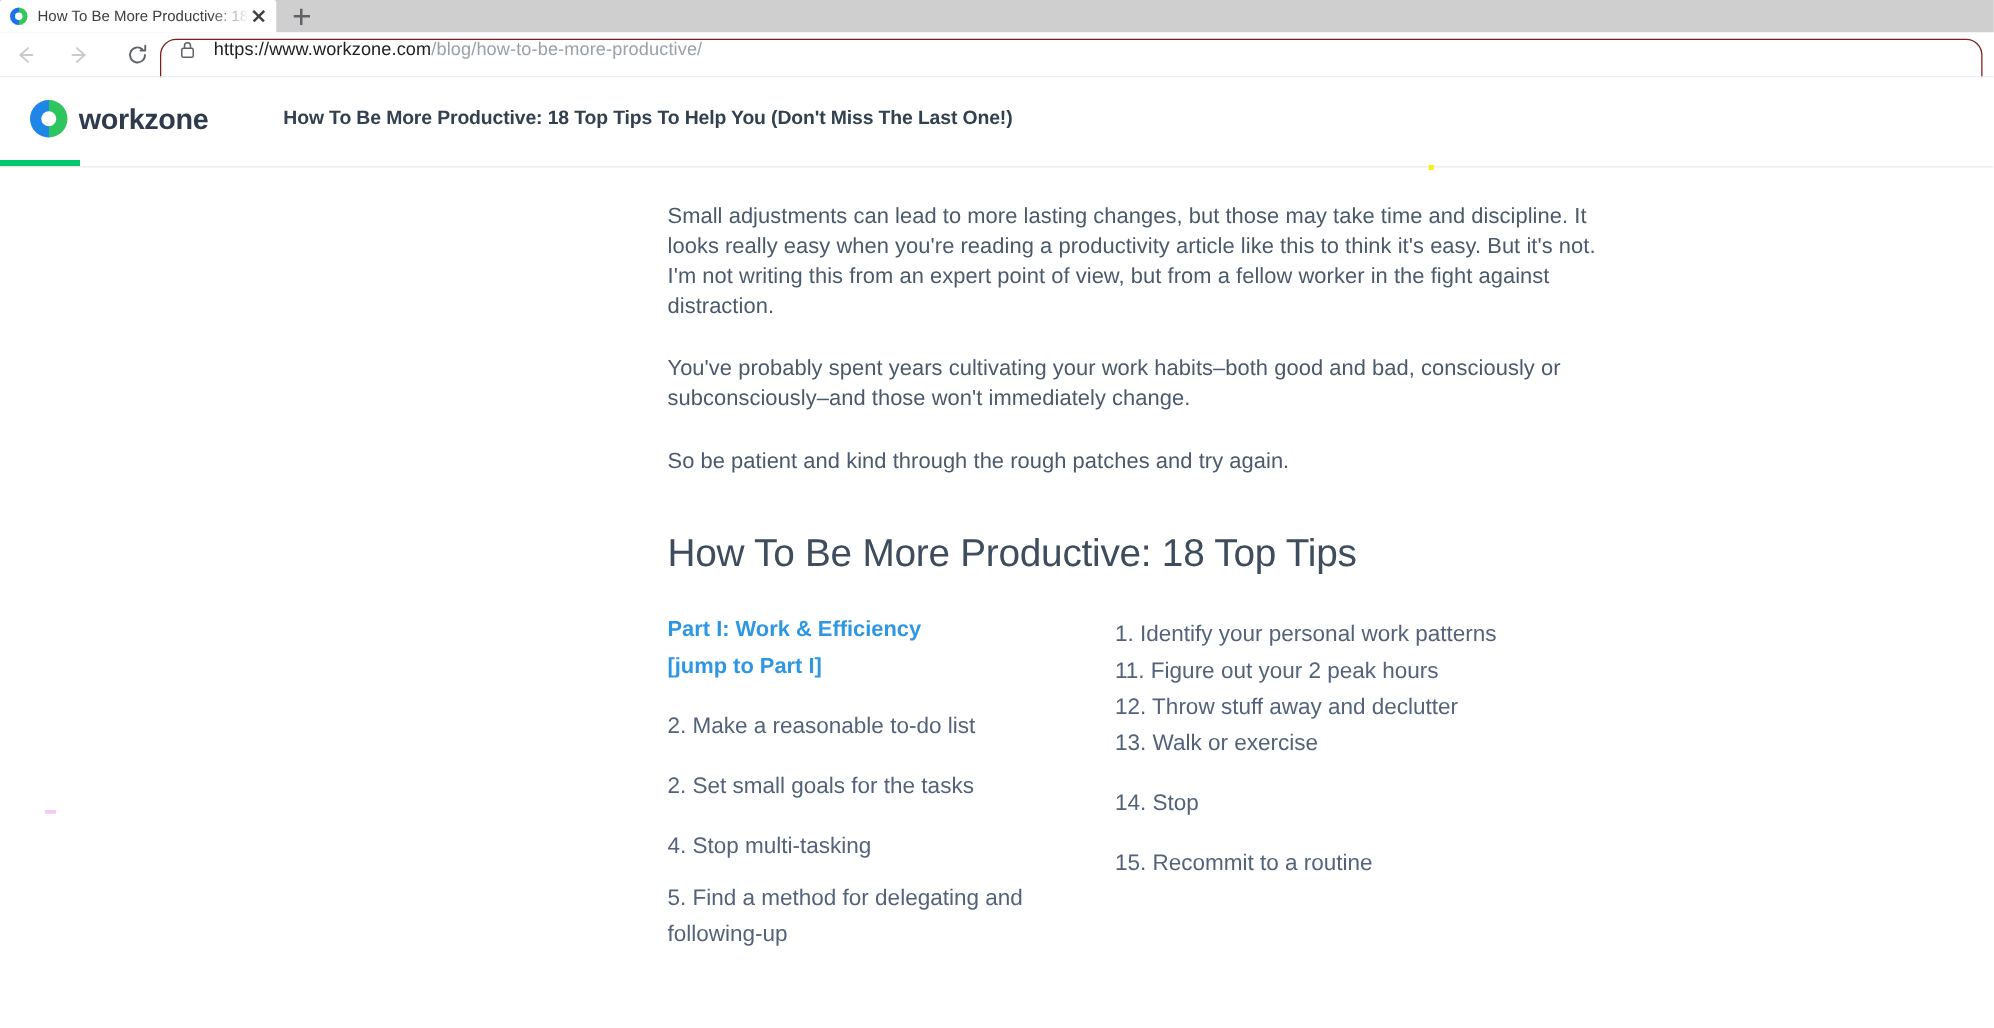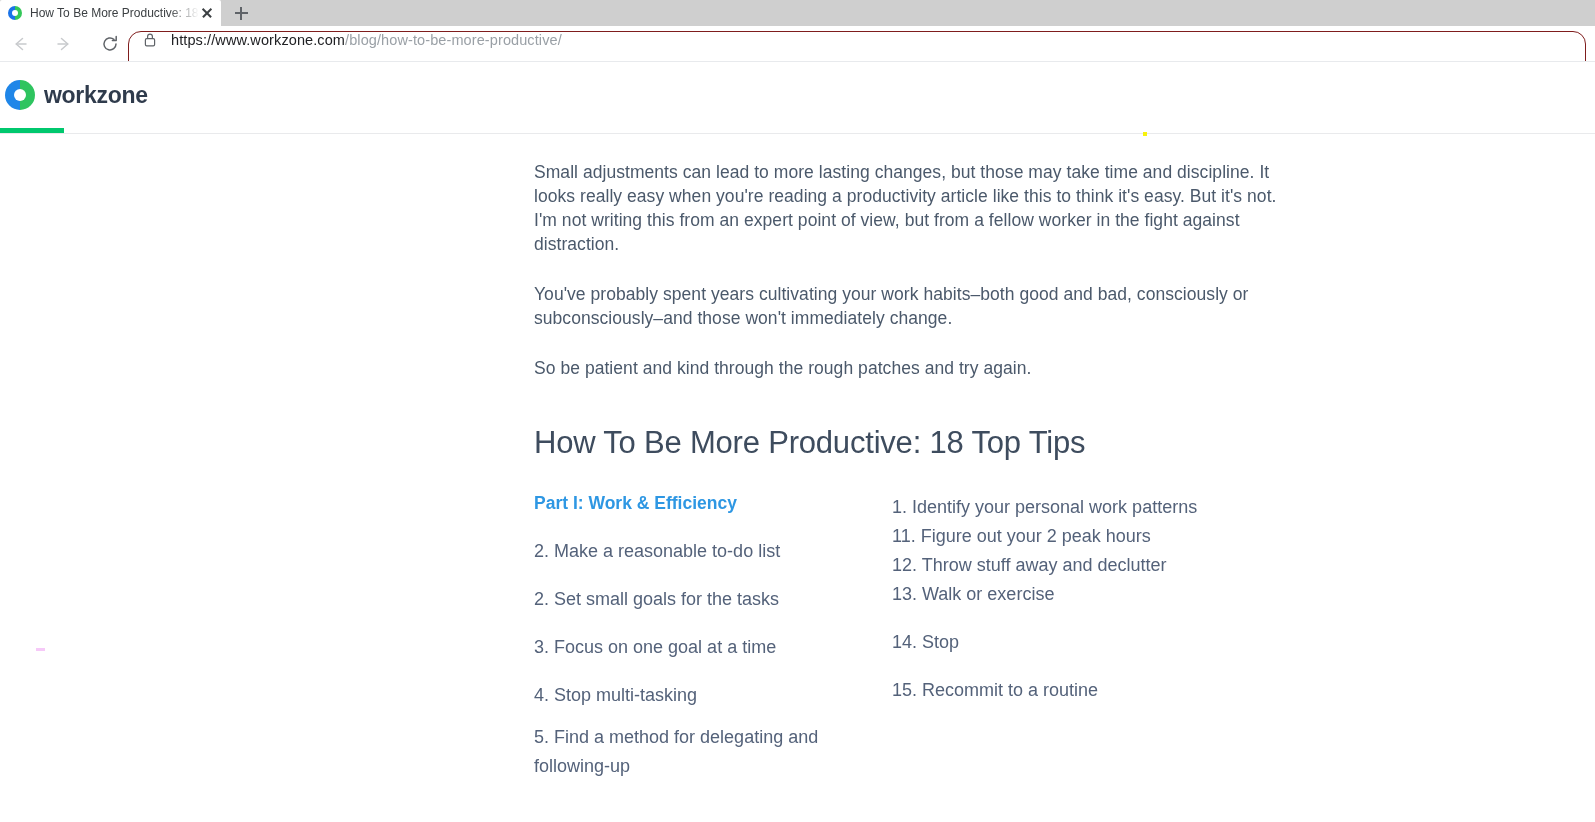--- a/index.html
+++ b/index.html
@@ -143,20 +143,21 @@
   }
 
   .site-header {
     position: absolute;
     top: 0; left: 0;
     width: 1595px;
     height: 66px;
     background: #ffffff;
     display: flex;
     align-items: center;
+    padding-left: 19px;
   }
   .brand {
     display: flex;
     align-items: center;
     margin-left: 5px;
   }
   .brand-mark {
     width: 30px; height: 30px;
     border-radius: 50%;
     background: linear-gradient(90deg, #1f86e8 0%, #1f86e8 50%, #2ec45f 50%, #2ec45f 100%);
@@ -304,20 +305,21 @@
 </div>
 <div class="chrome-bottom-border"></div>
 
 <div class="page">
 
   <div class="site-header">
     <div class="brand">
       <div class="brand-mark"></div>
       <div class="brand-name">workzone</div>
     </div>
+    <div class="header-article-title">How To Be More Productive: 18 Top Tips To Help You (Don't Miss The Last One!)</div>
   </div>
 
   <div class="progress-track">
     <div class="progress-fill" id="progress-fill" style="width: 4%; background: rgb(0, 200, 110);"></div>
   </div>
   <div class="header-rule"></div>
 
   <div class="artifact" style="left:1143px; top:70px; width:4px; height:4px; background:#f7f20b;"></div>
   <div class="artifact" style="left:36px; top:586px; width:9px; height:3px; background:#f6c9f8;"></div>
 
@@ -327,24 +329,24 @@
     <p class="para">You've probably spent years cultivating your work habits–both good and bad, consciously or subconsciously–and those won't immediately change.</p>
     <p class="para">So be patient and kind through the rough patches and try again.</p>
 
     <h2 class="section-title">How To Be More Productive: 18 Top Tips</h2>
 
     <div class="tips-columns">
 
       <div class="tips-col left">
         <div class="tips-head">
           <div>Part I: Work &amp; Efficiency</div>
+          <div>[jump to Part I]</div>
         </div>
         <div class="tips-item">2. Make a reasonable to-do list</div>
         <div class="tips-item">2. Set small goals for the tasks</div>
-        <div class="tips-item">3. Focus on one goal at a time</div>
         <div class="tips-item">4. Stop multi-tasking</div>
         <div class="tips-item tight">5. Find a method for delegating and following-up</div>
       </div>
 
       <div class="tips-col right">
         <div class="tips-item first">1. Identify your personal work patterns</div>
         <div class="tips-item">11. Figure out your 2 peak hours</div>
         <div class="tips-item">12. Throw stuff away and declutter</div>
         <div class="tips-item">13. Walk or exercise</div>
         <div class="tips-item gap">14. Stop</div>

